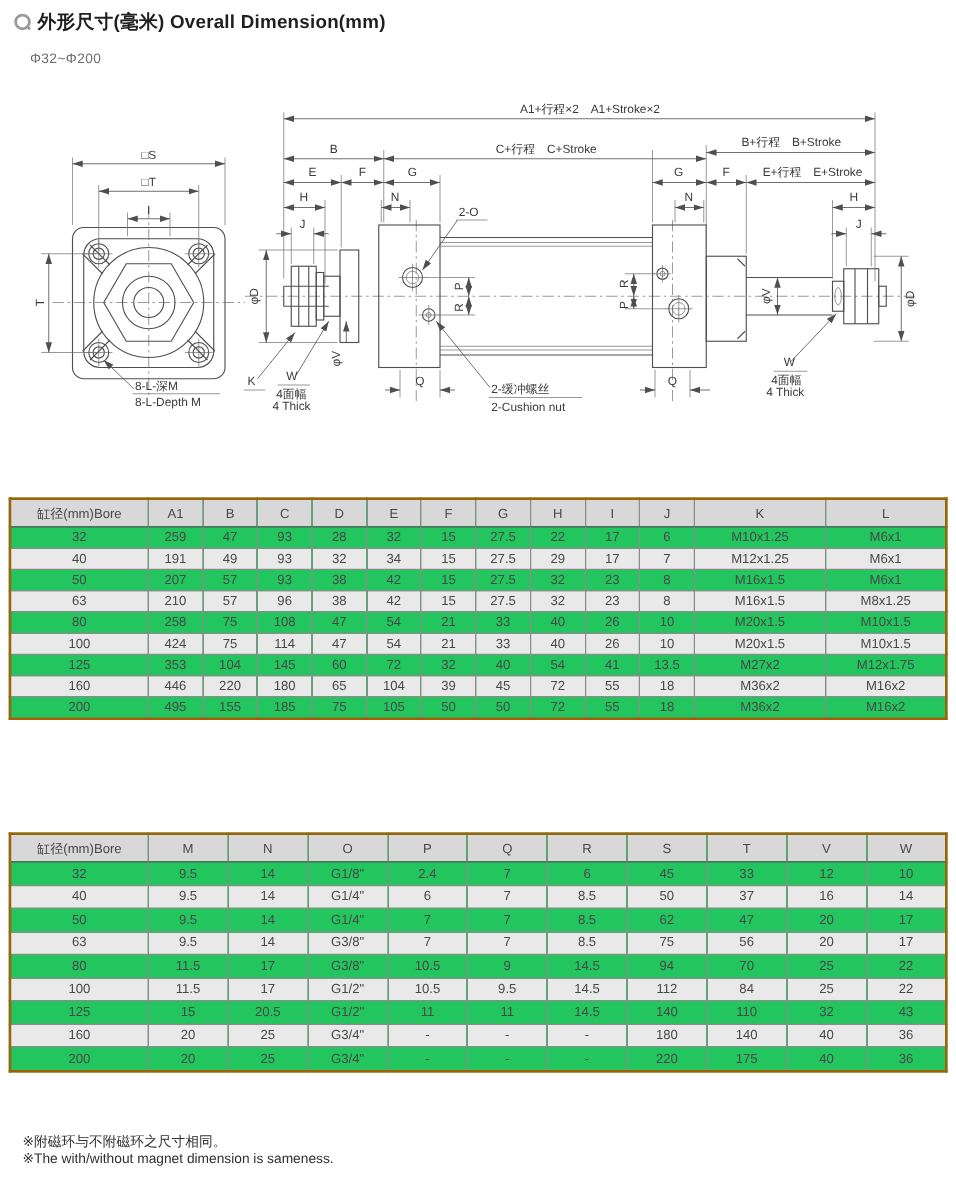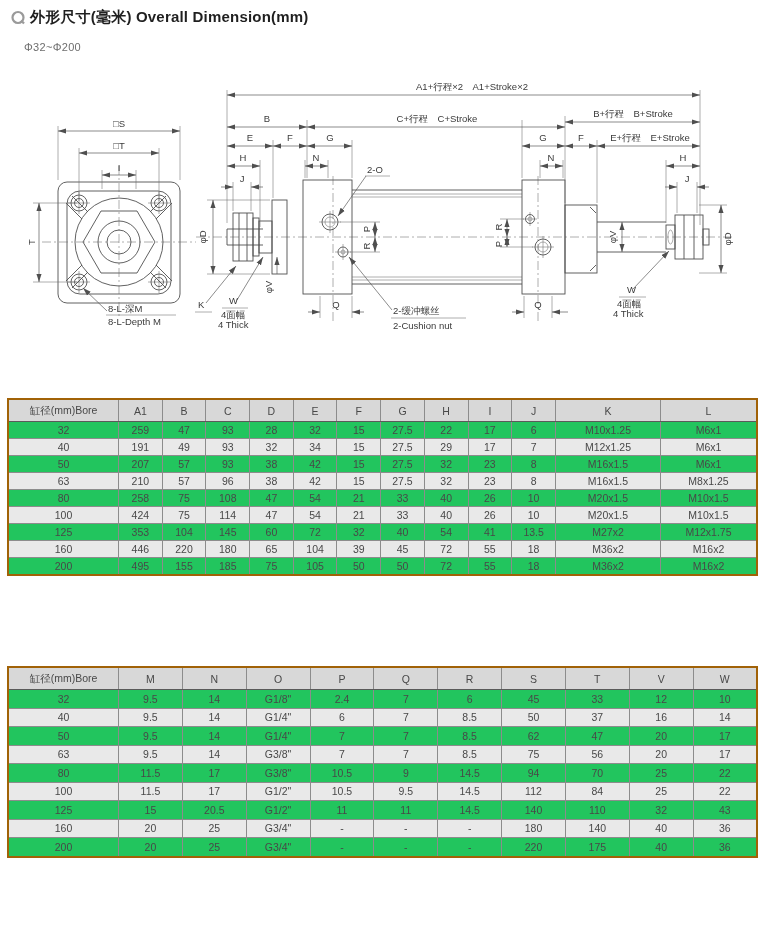--- a/index.html
+++ b/index.html
@@ -576,14 +576,18 @@
           <td>-</td>
           <td>-</td>
           <td>220</td>
           <td>175</td>
           <td>40</td>
           <td>36</td>
         </tr>
       </tbody>
     </table>
 
+  <div class="notes">
+    <div>※附磁环与不附磁环之尺寸相同。</div>
+    <div>※The with/without magnet dimension is sameness.</div>
+  </div>
 
 </div>
 
 </body></html>

